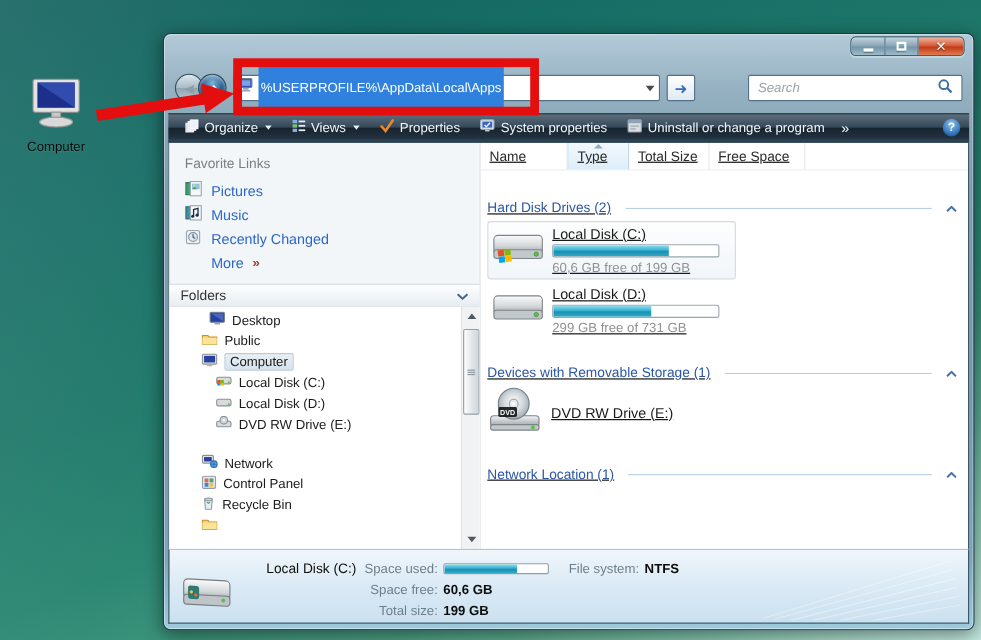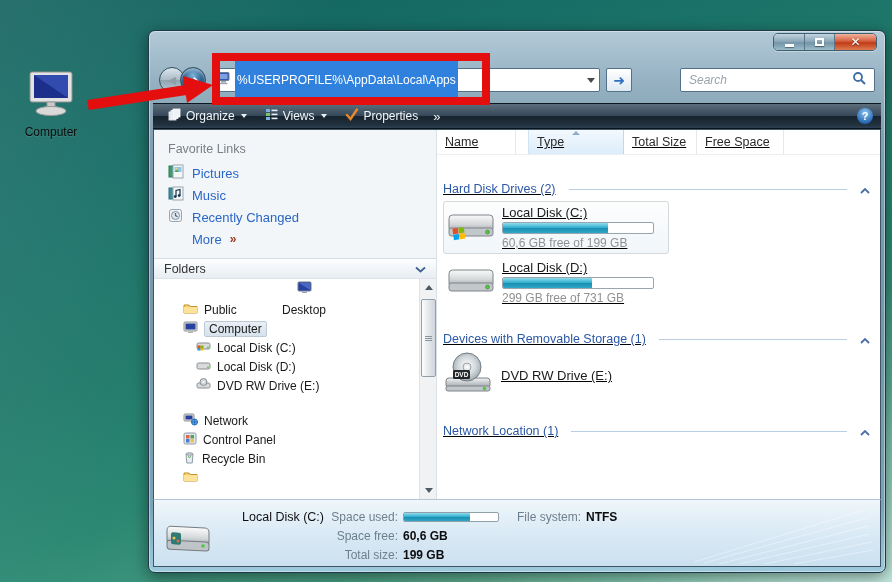--- a/index.html
+++ b/index.html
@@ -72,39 +72,39 @@
   .fav-h { color:#7a7f84; font-size:12.5px; height:20px; }
   .fav-item { display:flex; align-items:center; gap:8px; height:22px; color:#2a66c8; font-size:13px; cursor:pointer; }
   .fav-more { padding-left:24px; }
   .fav-more .chev { color:#9c3a1f; font-size:12px; font-weight:bold; letter-spacing:-1px; }
   .folders-bar { height:21px; background:linear-gradient(180deg,#fdfeff,#e7edf2); border-top:1px solid #d7dde3; border-bottom:1px solid #dde3e8;
     display:flex; align-items:center; padding:0 10px; font-size:12.5px; color:#333; }
   .folders-bar .sp { flex:1; }
   .tree { position:relative; flex:1; background:#fff; overflow:hidden; }
   .tree-rows { position:absolute; left:0; top:2px; right:18px; }
   .tree-item { display:flex; align-items:center; gap:6px; height:19px; font-size:12px; color:#1a1a1a; white-space:nowrap; cursor:pointer; }
-  .ind0{ padding-left:36px;flex-direction:column; } .ind1{ padding-left:29px; } .ind2{ padding-left:42px; }
+  .ind0{ padding-left:36px; } .ind1{ padding-left:29px; } .ind2{ padding-left:42px; }
   .tree-item.selected .tlabel { background:linear-gradient(180deg,#e9eff5,#d6e2ec); border:1px solid #bccad6; border-radius:2px; padding:0 4px; }
   .tree-gap { height:16px; }
   
   .vscroll { position:absolute; right:0; top:0; bottom:0; width:17px; background:#f1f2f4; border-left:1px solid #e0e2e5; }
   .vs-btn { position:absolute; left:1px; width:15px; height:15px; display:flex; align-items:center; justify-content:center; }
   .vs-up{ top:1px; } .vs-dn{ bottom:1px; }
   .tri-up { width:0;height:0;border-left:4px solid transparent;border-right:4px solid transparent;border-bottom:5px solid #4f5a62; }
   .tri-dn { width:0;height:0;border-left:4px solid transparent;border-right:4px solid transparent;border-top:5px solid #4f5a62; }
   .vs-thumb { position:absolute; left:1px; width:15px; top:20px; height:78px; border:1px solid #93a0aa; border-radius:2px;
     background:linear-gradient(90deg,#fdfdfd,#dfe4e8 60%, #cfd6dc); display:flex; align-items:center; justify-content:center; }
   .grip { width:7px; }
   .grip i { display:block; height:1px; background:#8a949c; margin:1px 0; }
 
   
   .main { flex:1; display:flex; flex-direction:column; background:#fff; position:relative;text-decoration:underline; }
   .colheads { height:25px; display:flex; border-bottom:1px solid #eceeef; font-size:12.5px; color:#2b2b2b; }
   .col { display:flex; align-items:center; padding-left:8px; border-right:1px solid #e6e9eb; height:100%; position:relative; }
-  .col.c0{ width:79px; } .col.c1{ width:96px;margin-left:12px; } .col.c2{ width:73px; } .col.c3{ width:87px; } .col.cx{ flex:1; border-right:none; }
+  .col.c0{ width:79px; } .col.c1{ width:56px; } .col.c2{ width:73px; } .col.c3{ width:87px; } .col.cx{ flex:1; border-right:none; }
   .col.sorted { background:linear-gradient(180deg,#f3f9fe,#dcedf9); border-left:1px solid #cfe4f4; border-right:1px solid #bed8ec; }
   .sort-caret { position:absolute; top:1px; left:50%; margin-left:-4px; width:0; height:0;
     border-left:4px solid transparent; border-right:4px solid transparent; border-bottom:4px solid #90aecb; }
   .mbody { flex:1; padding:4px 10px 0 6px; }
   .grp { display:flex; align-items:center; gap:13px; height:20px; margin-top:20px; }
   .grp .gl { color:#2b57a5; font-size:12.5px; white-space:nowrap; }
   .grp .line { flex:1; height:1px; background:#b9cde4; }
   .drive-item { display:flex; align-items:center; gap:8px; width:226px; padding:3px 4px; border-radius:3px; margin:2px 0; }
   .drive-item.focus { border:1px solid #d5d9dc; background:linear-gradient(180deg,#fdfdfd,#f1f6fa); }
   .drive-item.plain { border:1px solid transparent; }
@@ -228,20 +228,42 @@
         <span>Views</span>
         <span class="tb-caret"></span>
       </div>
       <div class="tb-item">
         <span>
           <svg width="14" height="13" viewBox="0 0 14 13">
               <path d="M2 7 L5.5 11 L12 1.5" fill="none" stroke="#e8882a" stroke-width="2.4" stroke-linecap="round"></path>
             </svg>
         </span>
         <span>Properties</span>
+      </div>
+      <div class="tb-item">
+        <span>
+          <svg width="14" height="13" viewBox="0 0 14 13">
+              <rect x="1" y="1" width="12" height="8.5" rx="1" fill="#e8edf2" stroke="#aab6c2"></rect>
+              <rect x="2.5" y="2.5" width="9" height="5.5" fill="#3a66c0"></rect>
+              <rect x="5" y="10" width="4" height="1.5" fill="#c2ccd6"></rect>
+              <path d="M4.5 5.5 l1.6 1.8 L9.5 3.6" stroke="#fff" stroke-width="1.2" fill="none"></path>
+            </svg>
+        </span>
+        <span>System properties</span>
+      </div>
+      <div class="tb-item">
+        <span>
+          <svg width="14" height="13" viewBox="0 0 14 13">
+              <rect x="1" y="1" width="12" height="11" rx="1" fill="#d9dee4" stroke="#97a3af"></rect>
+              <rect x="1" y="1" width="12" height="3" fill="#8fa3b5"></rect>
+              <rect x="3" y="6" width="8" height="1.4" fill="#aab4be"></rect>
+              <rect x="3" y="8.5" width="5" height="1.4" fill="#aab4be"></rect>
+            </svg>
+        </span>
+        <span>Uninstall or change a program</span>
       </div>
       <div class="tb-overflow">»</div>
       <div class="tb-spacer"></div>
       <div class="help-circ">?</div>
     </div>
 
     <div class="content">
 
       <div class="sidebar">
         <div class="fav">

